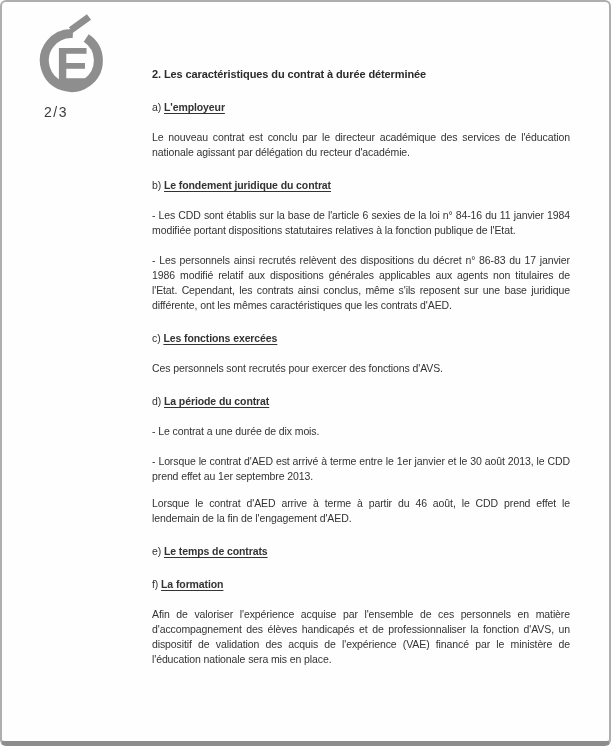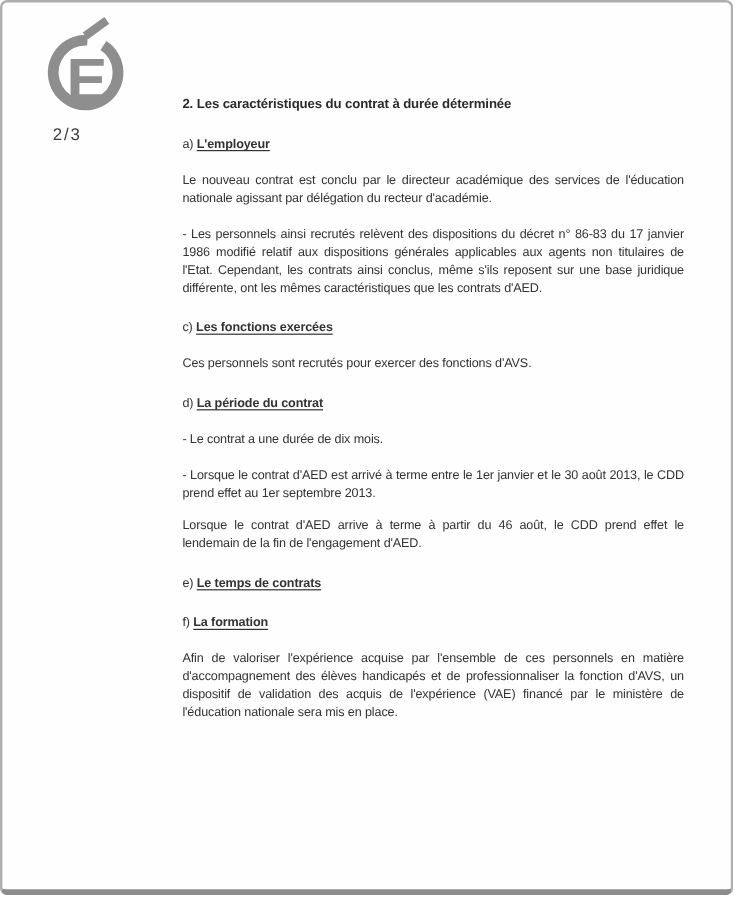--- a/index.html
+++ b/index.html
@@ -51,21 +51,21 @@
     color: #333333;
     font-size: 10.5px;
     line-height: 15px;
     letter-spacing: -0.1px;
   }
   .doc-title {
     font-size: 11px;
     font-weight: bold;
     color: #2b2b2b;
     line-height: 15px;
-    margin: 16px 0 18px 0;
+    margin: 3px 0 18px 0;
   }
   .heading {
     margin: 18px 0 15px 0;
     color: #333333;
   }
   .u {
     text-decoration: underline;
     text-underline-offset: 2px;
     text-decoration-thickness: 1px;
     font-weight: bold;
@@ -98,20 +98,25 @@
   <div class="content">
 
     <h1 class="doc-title">2. Les caractéristiques du contrat à durée déterminée</h1>
 
     <div class="heading">
       <span>a)</span>
       <span class="u">L'employeur</span>
     </div>
     <p class="para">Le nouveau contrat est conclu par le directeur académique des services de l'éducation nationale agissant par délégation du recteur d'académie.</p>
 
+    <div class="heading">
+      <span>b)</span>
+      <span class="u">Le fondement juridique du contrat</span>
+    </div>
+    <p class="para">- Les CDD sont établis sur la base de l'article 6 sexies de la loi n° 84-16 du 11 janvier 1984 modifiée portant dispositions statutaires relatives à la fonction publique de l'Etat.</p>
     <p class="para">- Les personnels ainsi recrutés relèvent des dispositions du décret n° 86-83 du 17 janvier 1986 modifié relatif aux dispositions générales applicables aux agents non titulaires de l'Etat. Cependant, les contrats ainsi conclus, même s'ils reposent sur une base juridique différente, ont les mêmes caractéristiques que les contrats d'AED.</p>
 
     <div class="heading">
       <span>c)</span>
       <span class="u">Les fonctions exercées</span>
     </div>
     <p class="para">Ces personnels sont recrutés pour exercer des fonctions d'AVS.</p>
 
     <div class="heading">
       <span>d)</span>

